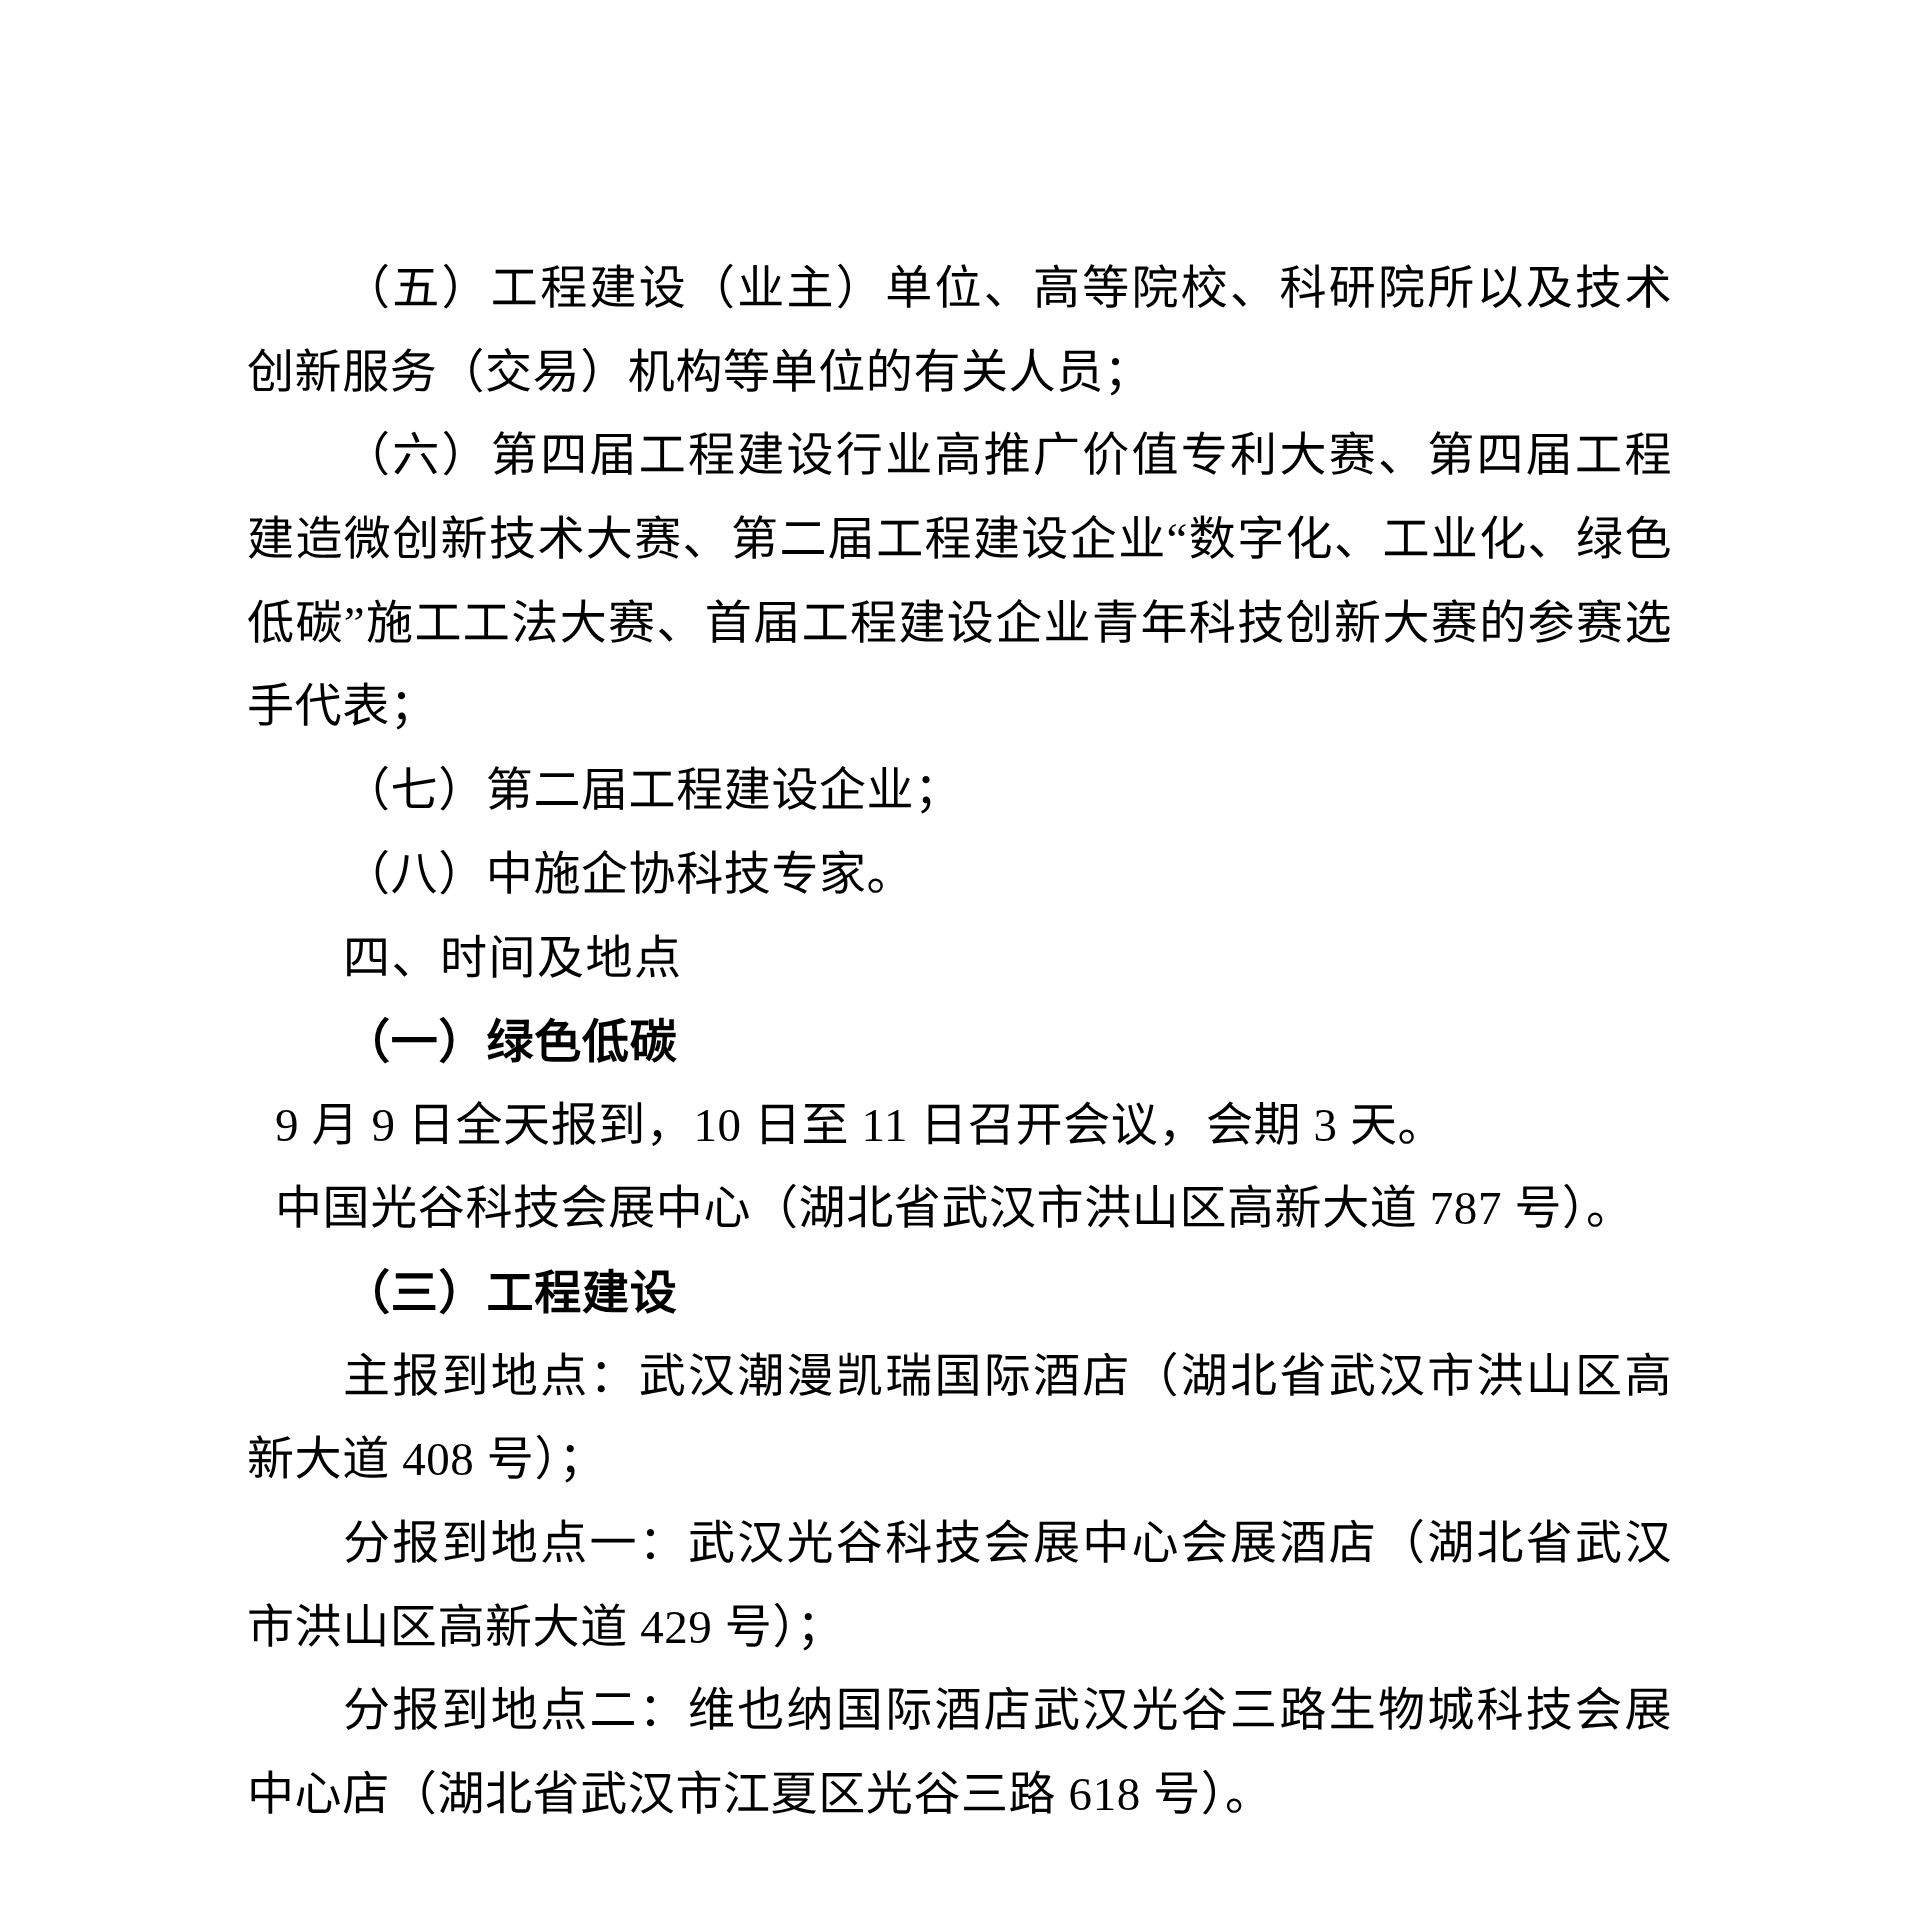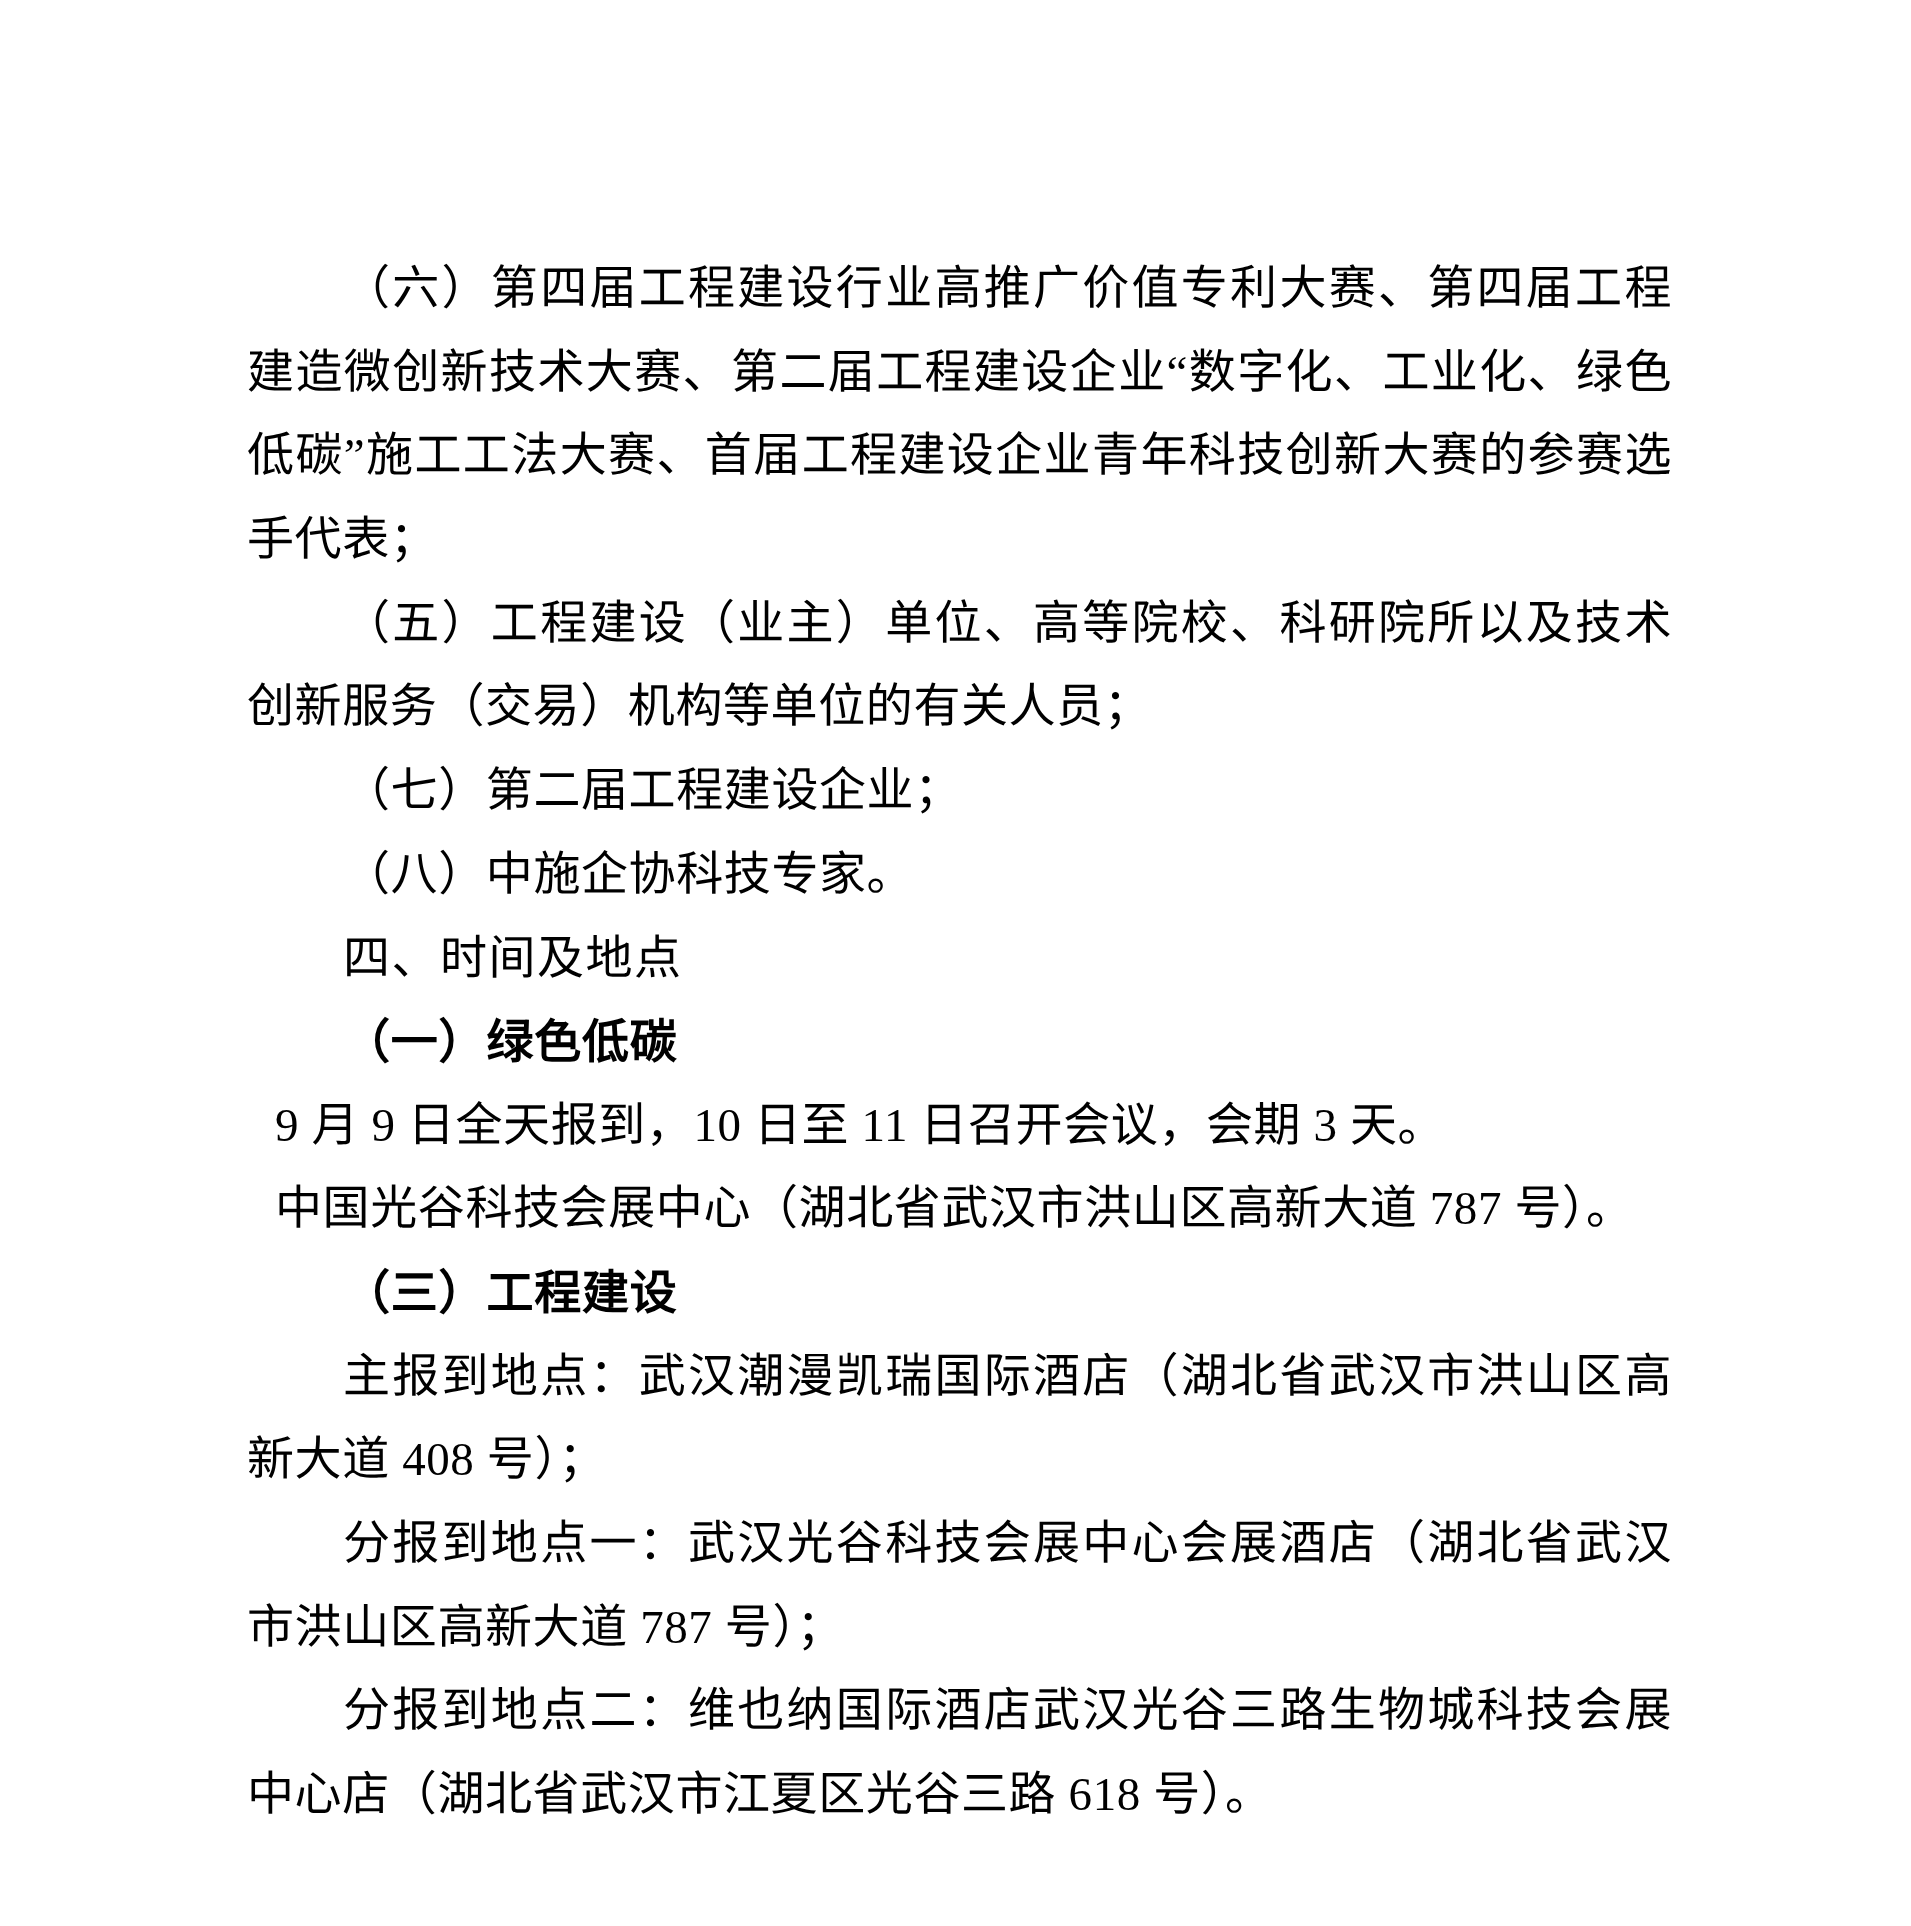--- a/index.html
+++ b/index.html
@@ -64,41 +64,41 @@
     font-family: "DejaVu Sans", "Liberation Sans", sans-serif;
     font-weight: 700;
   }
 </style>
 </head>
 <body>
 
 <div class="page">
   <div class="content">
 
+    <p class="para">（五）工程建设（业主）单位、高等院校、科研院所以及技术创新服务（交易）机构等单位的有关人员；</p>
+
     <p class="para">（六）第四届工程建设行业高推广价值专利大赛、第四届工程建造微创新技术大赛、第二届工程建设企业“数字化、工业化、绿色低碳”施工工法大赛、首届工程建设企业青年科技创新大赛的参赛选手代表；</p>
-
-    <p class="para">（五）工程建设（业主）单位、高等院校、科研院所以及技术创新服务（交易）机构等单位的有关人员；</p>
 
     <p class="para">（七）第二届工程建设企业；</p>
 
     <p class="para">（八）中施企协科技专家。</p>
 
     <p class="heading">四、时间及地点</p>
 
     <p class="subheading">（一）绿色低碳</p>
 
     <p class="para noindent">9 月 9 日全天报到，10 日至 11 日召开会议，会期 3 天。</p>
 
 
     <p class="para noindent">中国光谷科技会展中心（湖北省武汉市洪山区高新大道 787 号）。</p>
 
     <p class="subheading">（三）工程建设</p>
 
     <p class="para">主报到地点：武汉潮漫凯瑞国际酒店（湖北省武汉市洪山区高新大道 408 号）；</p>
 
-    <p class="para">分报到地点一：武汉光谷科技会展中心会展酒店（湖北省武汉市洪山区高新大道 787 号）；</p>
+    <p class="para">分报到地点一：武汉光谷科技会展中心会展酒店（湖北省武汉市洪山区高新大道 429 号）；</p>
 
     <p class="para">分报到地点二：维也纳国际酒店武汉光谷三路生物城科技会展中心店（湖北省武汉市江夏区光谷三路 618 号）。</p>
 
   </div>
 
 </div>
 
 
 </body></html>

